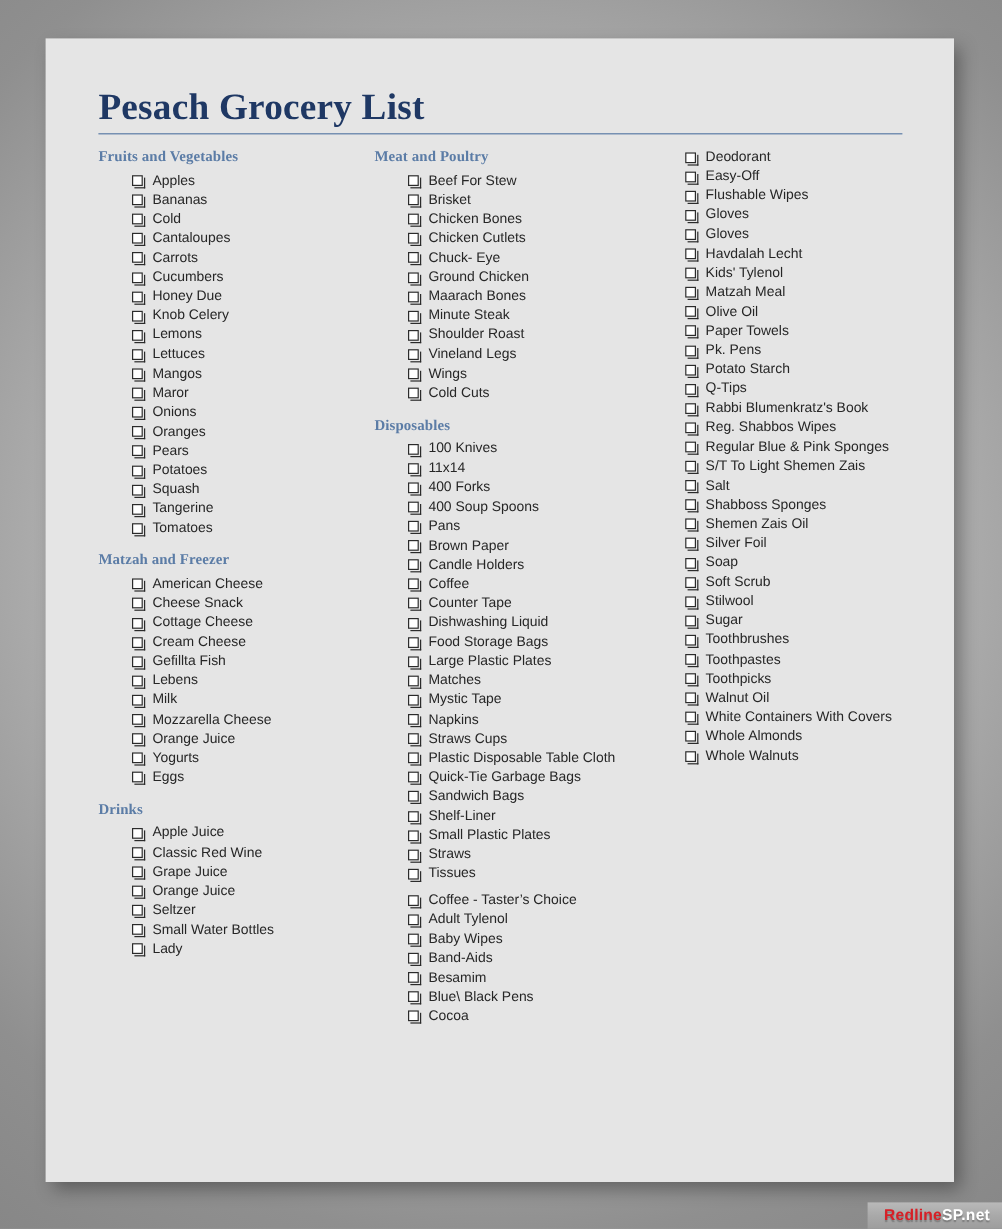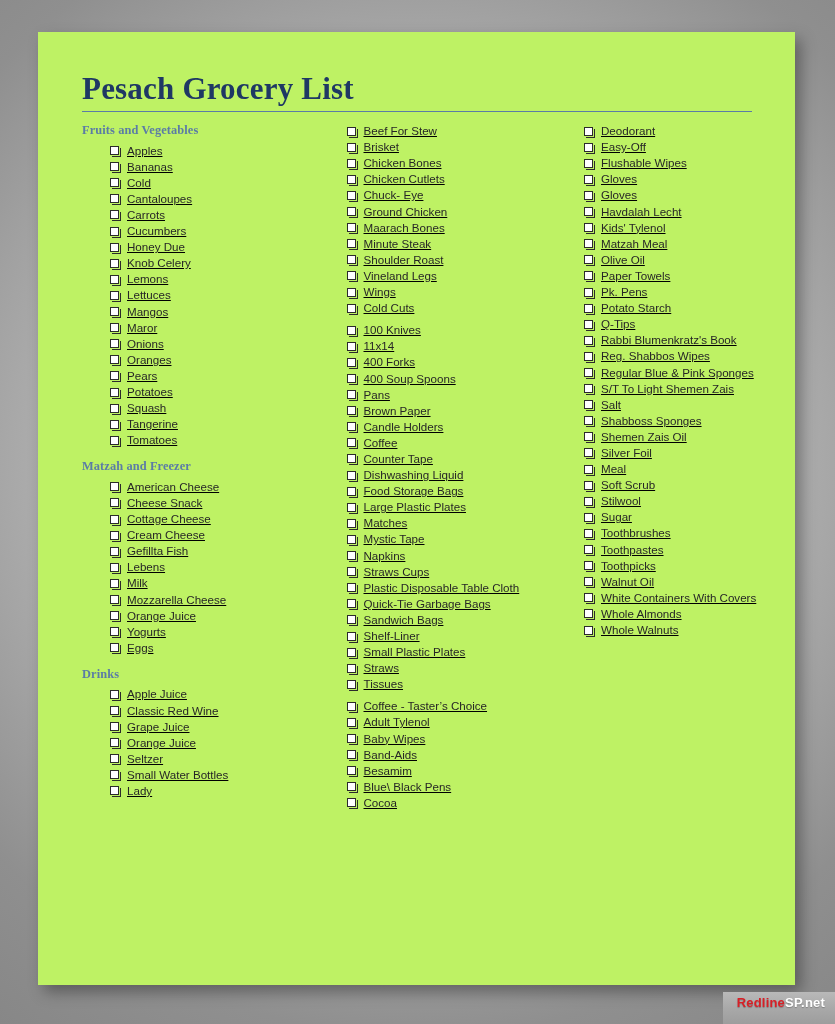--- a/index.html
+++ b/index.html
@@ -20,21 +20,21 @@
     inset: 0;
     background:
       radial-gradient(circle at 50% 45%, #cfcfcf 0%, #bdbdbd 38%, #a4a4a4 62%, #8f8f8f 82%, #878787 100%);
   }
   .page {
     position: absolute;
     left: 38px;
     top: 32px;
     width: 757px;
     height: 953px;
-    background: #bef264;
+    background: #e5e5e5;
     box-shadow: 6px 7px 14px rgba(0,0,0,0.34);
     overflow: hidden;
   }
   .page-inner {
     position: absolute;
     left: 44px;
     top: 40px;
     right: 22px;
     bottom: 10px;
   }
@@ -51,21 +51,20 @@
   .title-rule {
     width: 670px;
     height: 0;
     border-top: 1.3px solid #5b7ca6;
     margin: 0 0 11px 0;
   }
   .columns {
     display: flex;
     align-items: flex-start;
     width: 712px;
-    justify-content: space-between;
   }
   .col {
     flex: 0 0 auto;
   }
   .col-1 { width: 230px; }
   .col-2 { width: 231px; }
   .col-3 { width: 238px; }
 
   .section { margin: 0 0 6px 0; }
   .section-title {
@@ -77,21 +76,20 @@
     margin: 0 0 4px 0;
     line-height: 1.25;
     white-space: nowrap;
   }
   .section-title.spacer-top { margin-top: 11px; }
 
   ul.items {
     list-style: none;
     margin: 0;
     padding: 0 0 0 28px;
-    text-decoration: underline;
   }
   ul.items li {
     display: flex;
     align-items: flex-start;
     font-size: 11.6px;
     color: #262626;
     line-height: 16.1px;
     margin: 0;
     padding: 0;
   }
@@ -120,21 +118,21 @@
   }
   .item-label {
     flex: 1 1 auto;
     word-wrap: break-word;
   }
 
   .watermark {
     position: absolute;
     right: 0;
     bottom: 0;
-    padding: 4px 10px 15px 14px;
+    padding: 4px 10px 5px 14px;
     font-family: "Liberation Sans", sans-serif;
     font-weight: bold;
     font-size: 13px;
     letter-spacing: 0.2px;
     line-height: 1;
     color: #ffffff;
     text-shadow: 0 1px 1px rgba(0,0,0,0.25);
     background: linear-gradient(to bottom, #b9b9b9 0%, #a9a9a9 50%, #9d9d9d 100%);
   }
   .watermark .wm-red { color: #d81f26; }
@@ -317,20 +315,21 @@
                 <span class="cbox"></span>
                 <span class="item-label">Lady</span>
               </li>
           </ul>
         </div>
 
       </div>
 
       <div class="col col-2">
         <div class="section">
+          <div class="section-title">Meat and Poultry</div>
           <ul class="items">
             <li>
                 <span class="cbox"></span>
                 <span class="item-label">Beef For Stew</span>
               </li>
             <li>
                 <span class="cbox"></span>
                 <span class="item-label">Brisket</span>
               </li>
             <li>
@@ -370,20 +369,21 @@
                 <span class="item-label">Wings</span>
               </li>
             <li>
                 <span class="cbox"></span>
                 <span class="item-label">Cold Cuts</span>
               </li>
           </ul>
         </div>
 
         <div class="section">
+          <div class="section-title spacer-top">Disposables</div>
           <ul class="items">
             <li>
                 <span class="cbox"></span>
                 <span class="item-label">100 Knives</span>
               </li>
             <li>
                 <span class="cbox"></span>
                 <span class="item-label">11x14</span>
               </li>
             <li>
@@ -589,21 +589,21 @@
             <li>
                 <span class="cbox"></span>
                 <span class="item-label">Shemen Zais Oil</span>
               </li>
             <li>
                 <span class="cbox"></span>
                 <span class="item-label">Silver Foil</span>
               </li>
             <li>
                 <span class="cbox"></span>
-                <span class="item-label">Meal</span>
+                <span class="item-label">Soap</span>
               </li>
             <li>
                 <span class="cbox"></span>
                 <span class="item-label">Soft Scrub</span>
               </li>
             <li>
                 <span class="cbox"></span>
                 <span class="item-label">Stilwool</span>
               </li>
             <li>

